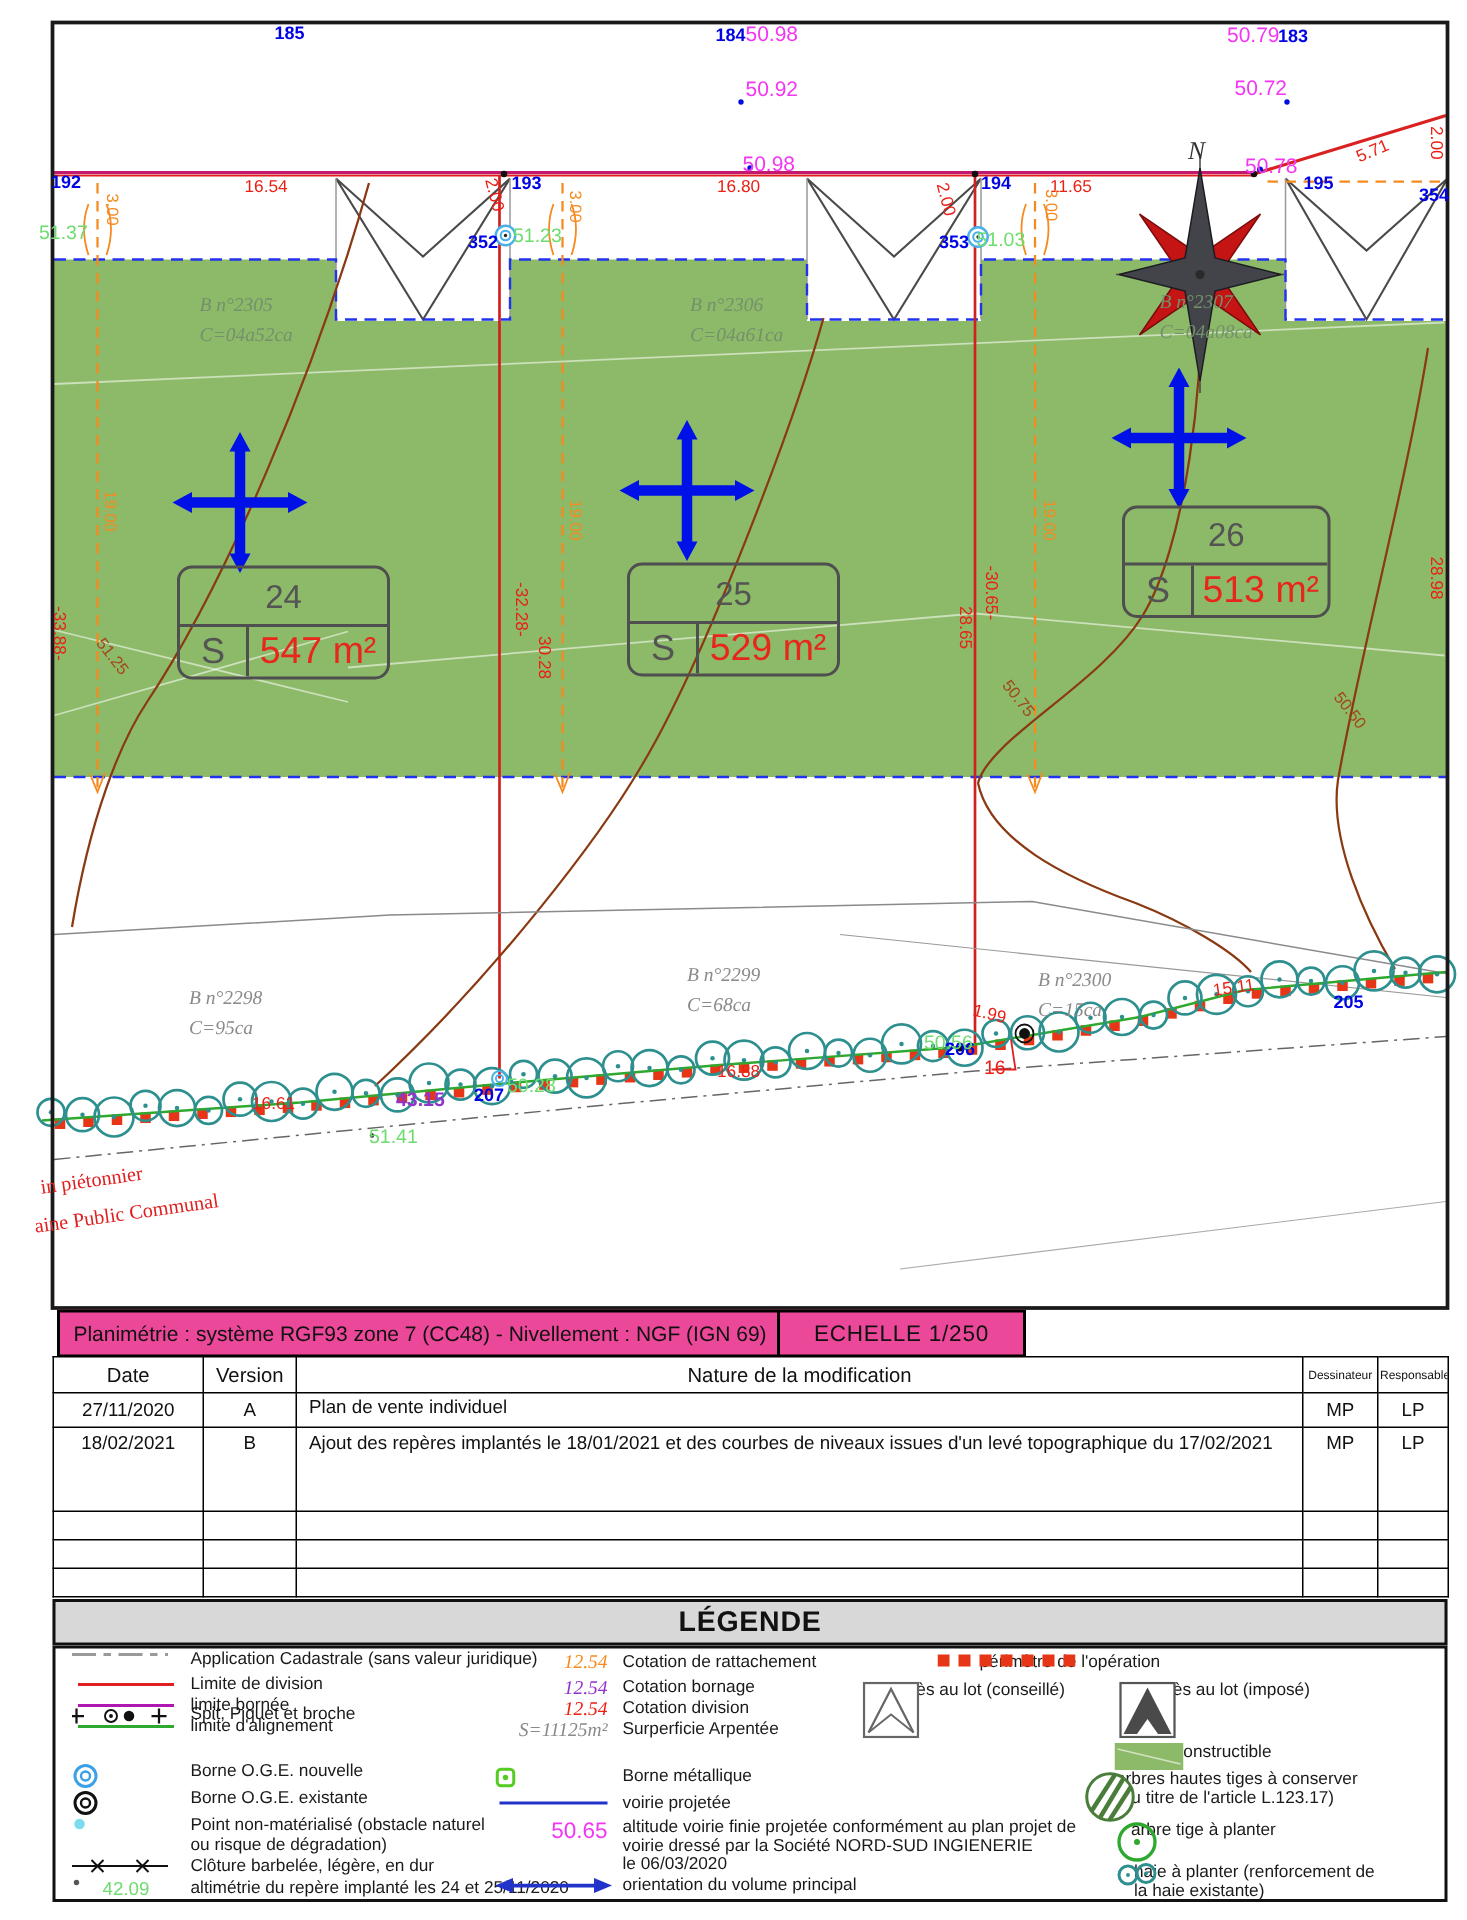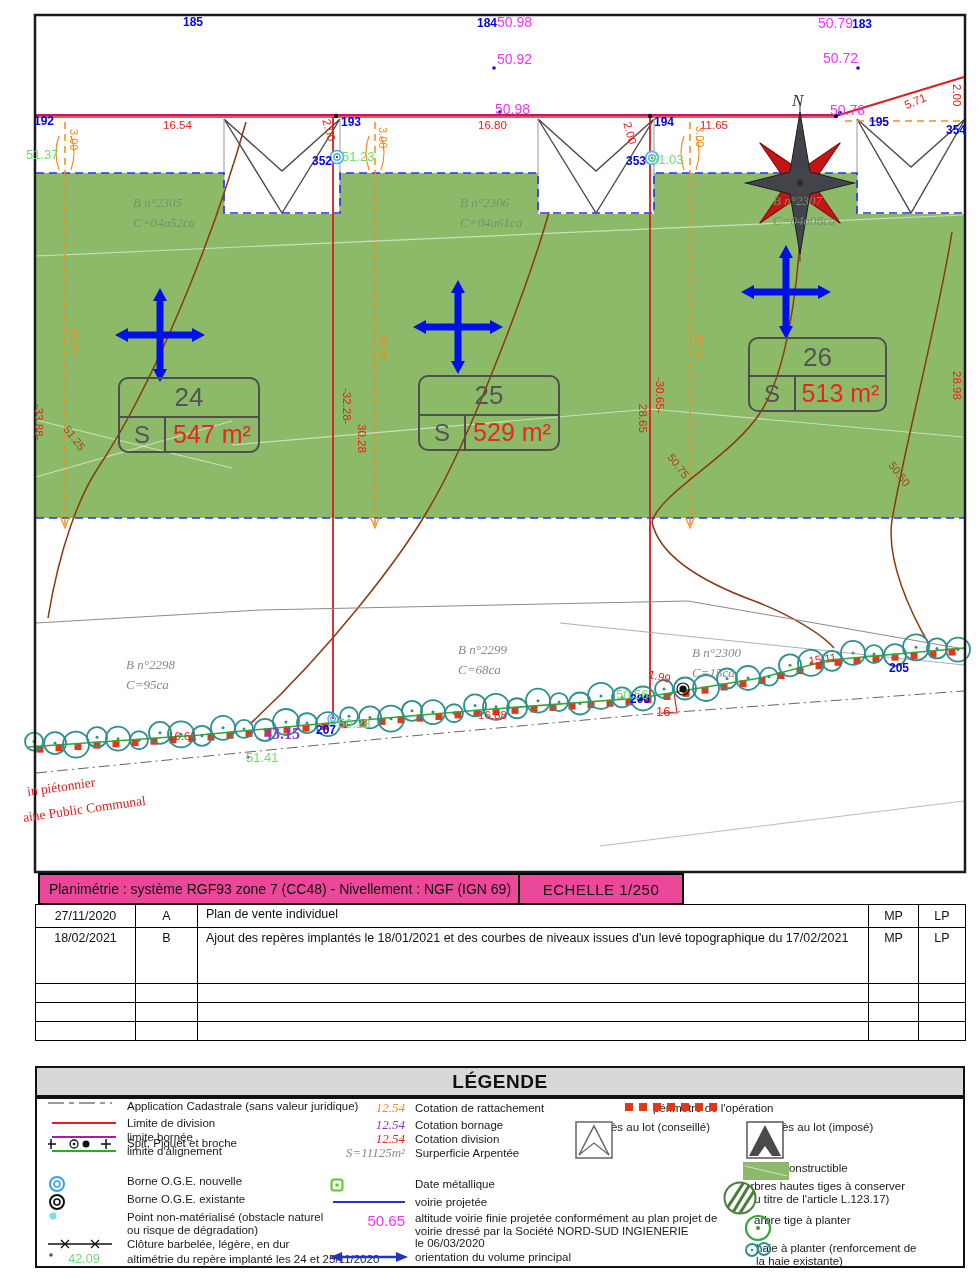--- a/index.html
+++ b/index.html
@@ -6,33 +6,33 @@
   #page{position:relative;width:978px;height:1280px;background:#fff;overflow:hidden;
         font-family:"Liberation Sans",sans-serif;color:#111;}
   svg{position:absolute;left:0;top:0;}
   
   .lm{position:absolute;white-space:nowrap;line-height:1;transform-origin:left top;}
   .c-b{color:#0004e4;font-weight:700;font-size:12px;}
   .c-m{color:#f336f3;font-size:14px;}
   .c-r{color:#ea2015;font-size:11.5px;}
   .c-o{color:#f68a1f;font-size:11px;}
   .c-g{color:#6fdc6f;font-size:13px;}
-  .c-p{color:#9233cc;font-size:16px;font-weight:700;font-family:Liberation Serif, serif;}
+  .c-p{color:#9233cc;font-size:13px;font-weight:700;}
   .c-br{color:#a04a1a;font-size:11px;}
   .parcel{position:absolute;font-family:"Liberation Serif",serif;font-style:italic;
           font-size:13px;line-height:20px;display:flex;flex-direction:column;white-space:nowrap;}
   .pg{color:#74906c;} .pw{color:#8a8a8a;}
   .street{position:absolute;color:#e02020;font-family:"Liberation Serif",serif;font-size:13.5px;
           transform:rotate(-8deg);transform-origin:left top;white-space:nowrap;}
   #north{position:absolute;left:792px;top:91px;font-family:"Liberation Serif",serif;
          font-style:italic;font-size:17px;color:#333;}
   
   .lotbox{position:absolute;border:2px solid #4f4f4f;border-radius:10px;display:flex;
           flex-direction:column;overflow:hidden;}
-  .lotnum{flex:1;display:flex;align-items:center;justify-content:center;font-size:26px;
+  .lotnum{flex:1;display:flex;align-items:center;justify-content:center;font-size:22px;
           color:#545454;border-bottom:2px solid #4f4f4f;}
   .lotrow{height:33px;display:flex;}
   .lot-s{width:44px;display:flex;align-items:center;justify-content:center;font-size:24px;
          color:#545454;border-right:2px solid #4f4f4f;}
   .lot-area{flex:1;display:flex;align-items:center;justify-content:center;font-size:25px;
             color:#e8271c;white-space:nowrap;}
   
   .barbox{position:absolute;border:2px solid #000;background:#ec4899;display:flex;
           align-items:center;justify-content:center;font-size:14px;}
   
@@ -460,20 +460,27 @@
 
   <table id="revtable">
     <colgroup>
         <col style="width:100px">
         <col style="width:62px">
         <col style="width:671px">
         <col style="width:50px">
         <col style="width:47px">
       </colgroup>
     <tbody>
+        <tr style="height:24px;">
+      <th>Date</th>
+      <th>Version</th>
+      <th>Nature de la modification</th>
+      <th class="hsmall">Dessinateur</th>
+      <th class="hsmall">Responsable</th>
+    </tr>
     <tr style="height:23px;">
       <td class="cell-c">27/11/2020</td>
       <td class="cell-c">A</td>
       <td class="cell-l">Plan de vente individuel</td>
       <td class="cell-c">MP</td>
       <td class="cell-c">LP</td>
     </tr>
     <tr style="height:56px;">
       <td class="cell-c" style="vertical-align:top;padding-top:3px;">18/02/2021</td>
       <td class="cell-c" style="vertical-align:top;padding-top:3px;">B</td>
@@ -614,21 +621,21 @@
     <span class="mval v-gy">S=11125m²</span>
     <span class="mlab">Surperficie Arpentée</span>
   </div>
   <div class="lrow" style="left:330px;top:1178px;">
     <span class="mval">
       <svg width="14" height="14">
           <rect x="1.5" y="1.5" width="11" height="11" rx="2.5" fill="none" stroke="#55cc22" stroke-width="2"></rect>
           <circle cx="7" cy="7" r="1.8" fill="#55cc22"></circle>
         </svg>
     </span>
-    <span class="mlab">Date métallique</span>
+    <span class="mlab">Borne métallique</span>
   </div>
   <div class="lrow" style="left:330px;top:1196px;">
     <span class="mval">
         <span style="width:72px;border-top:2.5px solid #2233cc;"></span>
       </span>
     <span class="mlab">voirie projetée</span>
   </div>
   <div class="lrow" style="left:330px;top:1212px;align-items:flex-start;">
     <span class="mval v-mg">50.65</span>
     <span class="mlab">altitude voirie finie projetée conformément au plan projet de

